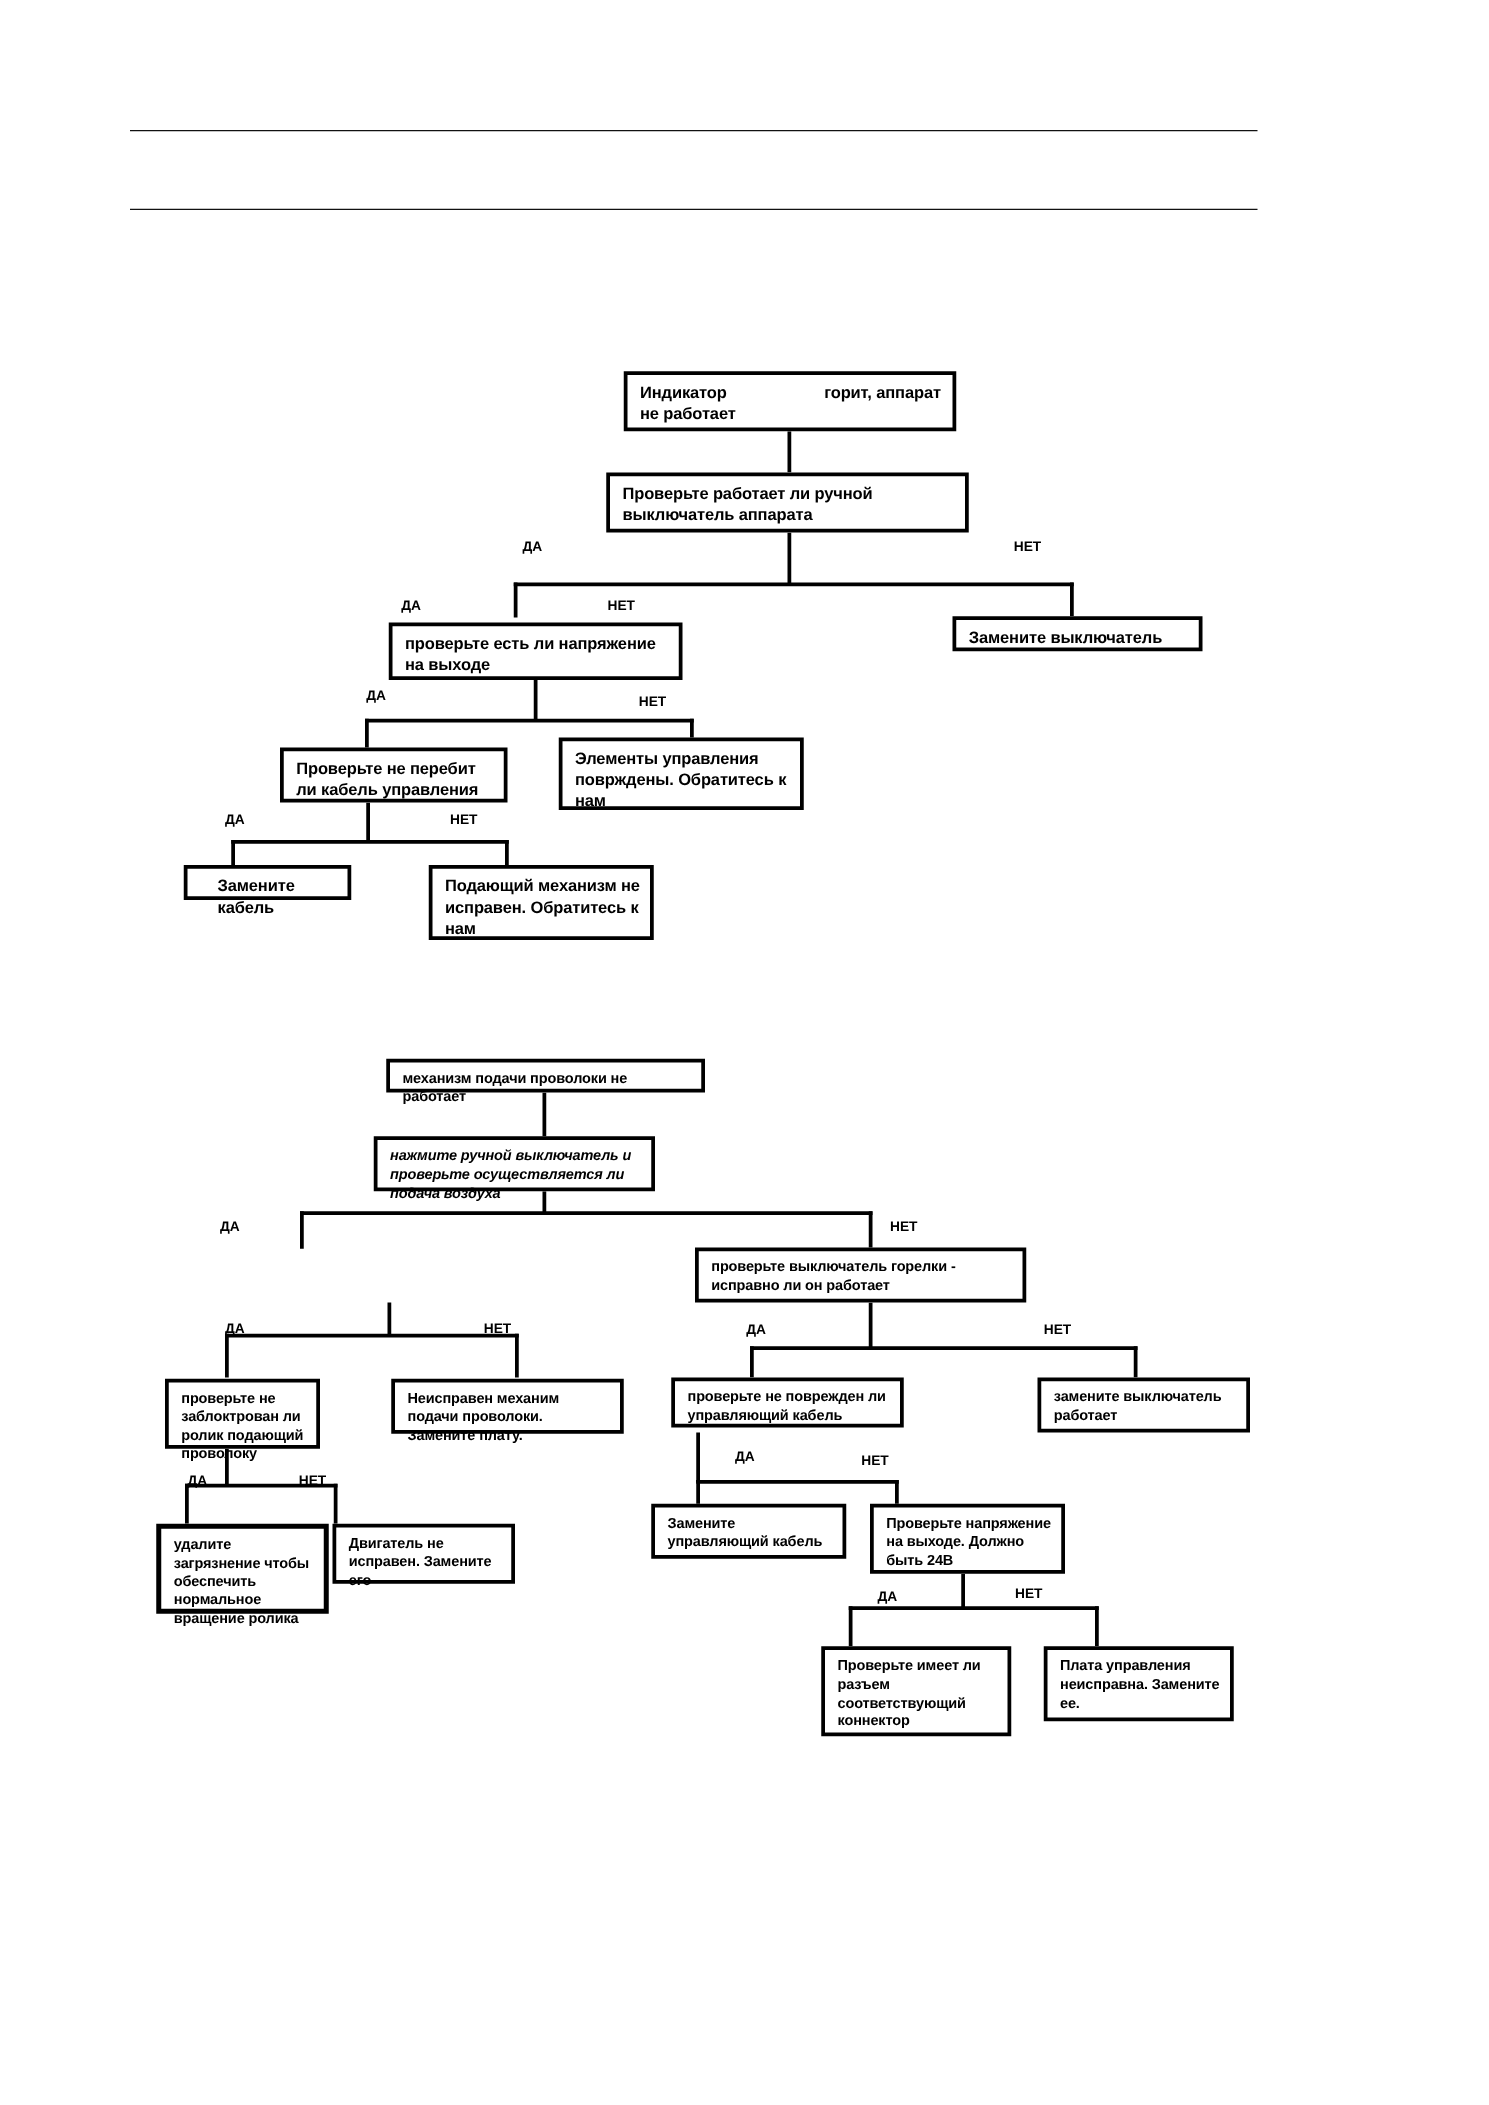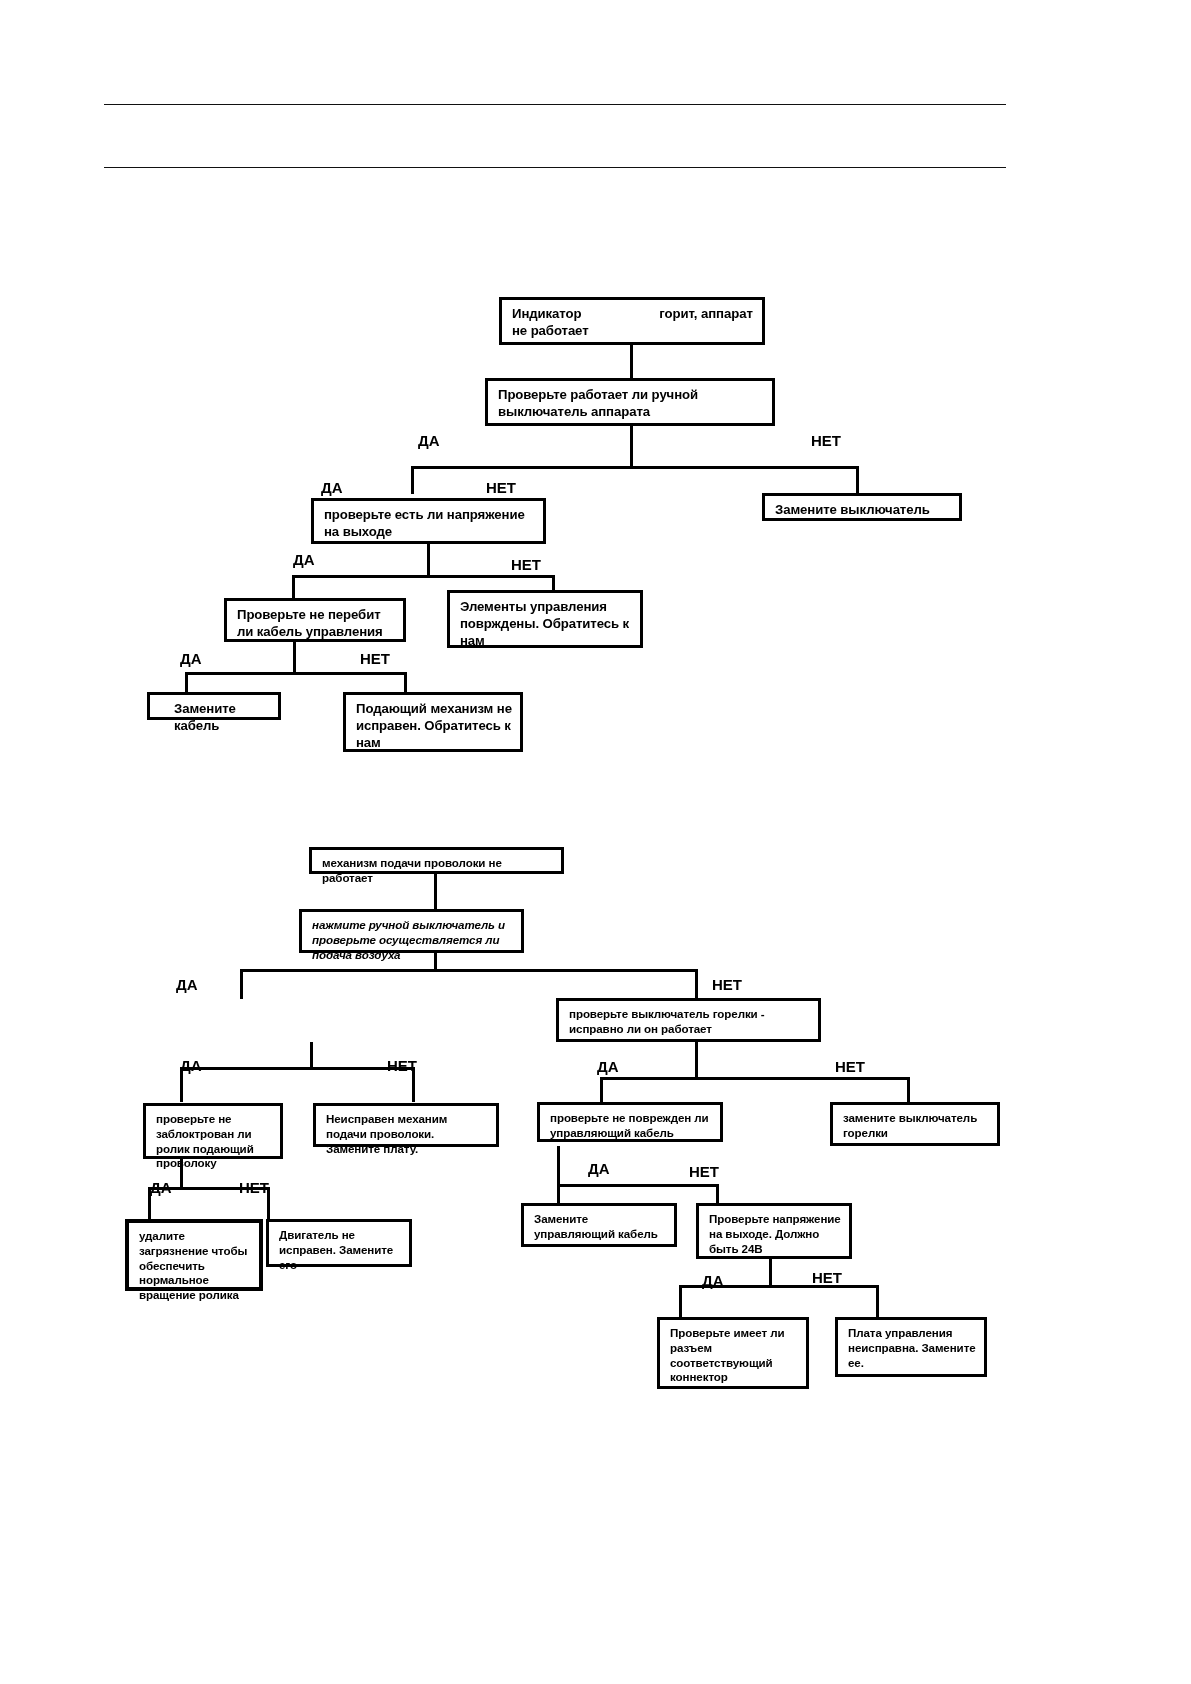--- a/index.html
+++ b/index.html
@@ -33,21 +33,21 @@
 
   
   .ln{position:absolute;background:#000;z-index:1;}
   .lnv{width:3px;}
   .lnh{height:3px;}
 
   
   .yn{
     position:absolute;
     font-weight:bold;
-    font-size:15px;
+    font-size:11px;
     color:#000;
     z-index:4;
     white-space:nowrap;
   }
   .spacer{display:inline-block;width:78px;}
 </style>
 </head>
 <body>
 
 <div class="page">
@@ -120,21 +120,21 @@
   <div class="box t115" style="left:556px;top:998px;width:265px;height:44px;">проверьте выключатель горелки - исправно ли он работает</div>
 
   <div class="ln lnv" style="left:310px;top:1042px;height:27px;"></div>
   <div class="ln lnh" style="left:180px;top:1067px;width:235px;"></div>
   <div class="ln lnv" style="left:180px;top:1067px;height:35px;"></div>
   <div class="ln lnv" style="left:412px;top:1067px;height:35px;"></div>
 
   <div class="yn" style="left:180px;top:1057px;">ДА</div>
   <div class="yn" style="left:387px;top:1057px;">НЕТ</div>
 
-  <div class="box t115" style="left:132px;top:1103px;width:140px;height:56px;margin-left:11px;">проверьте не заблоктрован ли ролик подающий проволоку</div>
+  <div class="box t115" style="left:132px;top:1103px;width:124px;height:56px;">проверьте не заблоктрован ли ролик подающий проволоку</div>
 
   <div class="box t115" style="left:313px;top:1103px;width:186px;height:44px;">Неисправен механим подачи проволоки. Замените плату.</div>
 
   <div class="ln lnv" style="left:180px;top:1159px;height:30px;"></div>
   <div class="ln lnh" style="left:148px;top:1187px;width:122px;"></div>
   <div class="ln lnv" style="left:148px;top:1187px;height:32px;"></div>
   <div class="ln lnv" style="left:267px;top:1187px;height:32px;"></div>
 
   <div class="yn" style="left:150px;top:1179px;">ДА</div>
   <div class="yn" style="left:239px;top:1179px;">НЕТ</div>
@@ -146,21 +146,21 @@
   <div class="ln lnv" style="left:695px;top:1042px;height:37px;"></div>
   <div class="ln lnh" style="left:600px;top:1077px;width:310px;"></div>
   <div class="ln lnv" style="left:600px;top:1077px;height:25px;"></div>
   <div class="ln lnv" style="left:907px;top:1077px;height:25px;"></div>
 
   <div class="yn" style="left:597px;top:1058px;">ДА</div>
   <div class="yn" style="left:835px;top:1058px;">НЕТ</div>
 
   <div class="box t115" style="left:537px;top:1102px;width:186px;height:40px;">проверьте не поврежден ли управляющий кабель</div>
 
-  <div class="box t115" style="left:830px;top:1102px;width:170px;height:44px;">замените выключатель горелки</div>
+  <div class="box t115" style="left:830px;top:1102px;width:170px;height:44px;">замените выключатель работает</div>
 
   <div class="ln lnv" style="left:557px;top:1146px;height:40px;"></div>
   <div class="ln lnh" style="left:557px;top:1184px;width:162px;"></div>
   <div class="ln lnv" style="left:557px;top:1184px;height:20px;"></div>
   <div class="ln lnv" style="left:716px;top:1184px;height:20px;"></div>
 
   <div class="yn" style="left:588px;top:1160px;">ДА</div>
   <div class="yn" style="left:689px;top:1163px;">НЕТ</div>
 
   <div class="box t115" style="left:521px;top:1203px;width:156px;height:44px;">Замените управляющий кабель</div>

